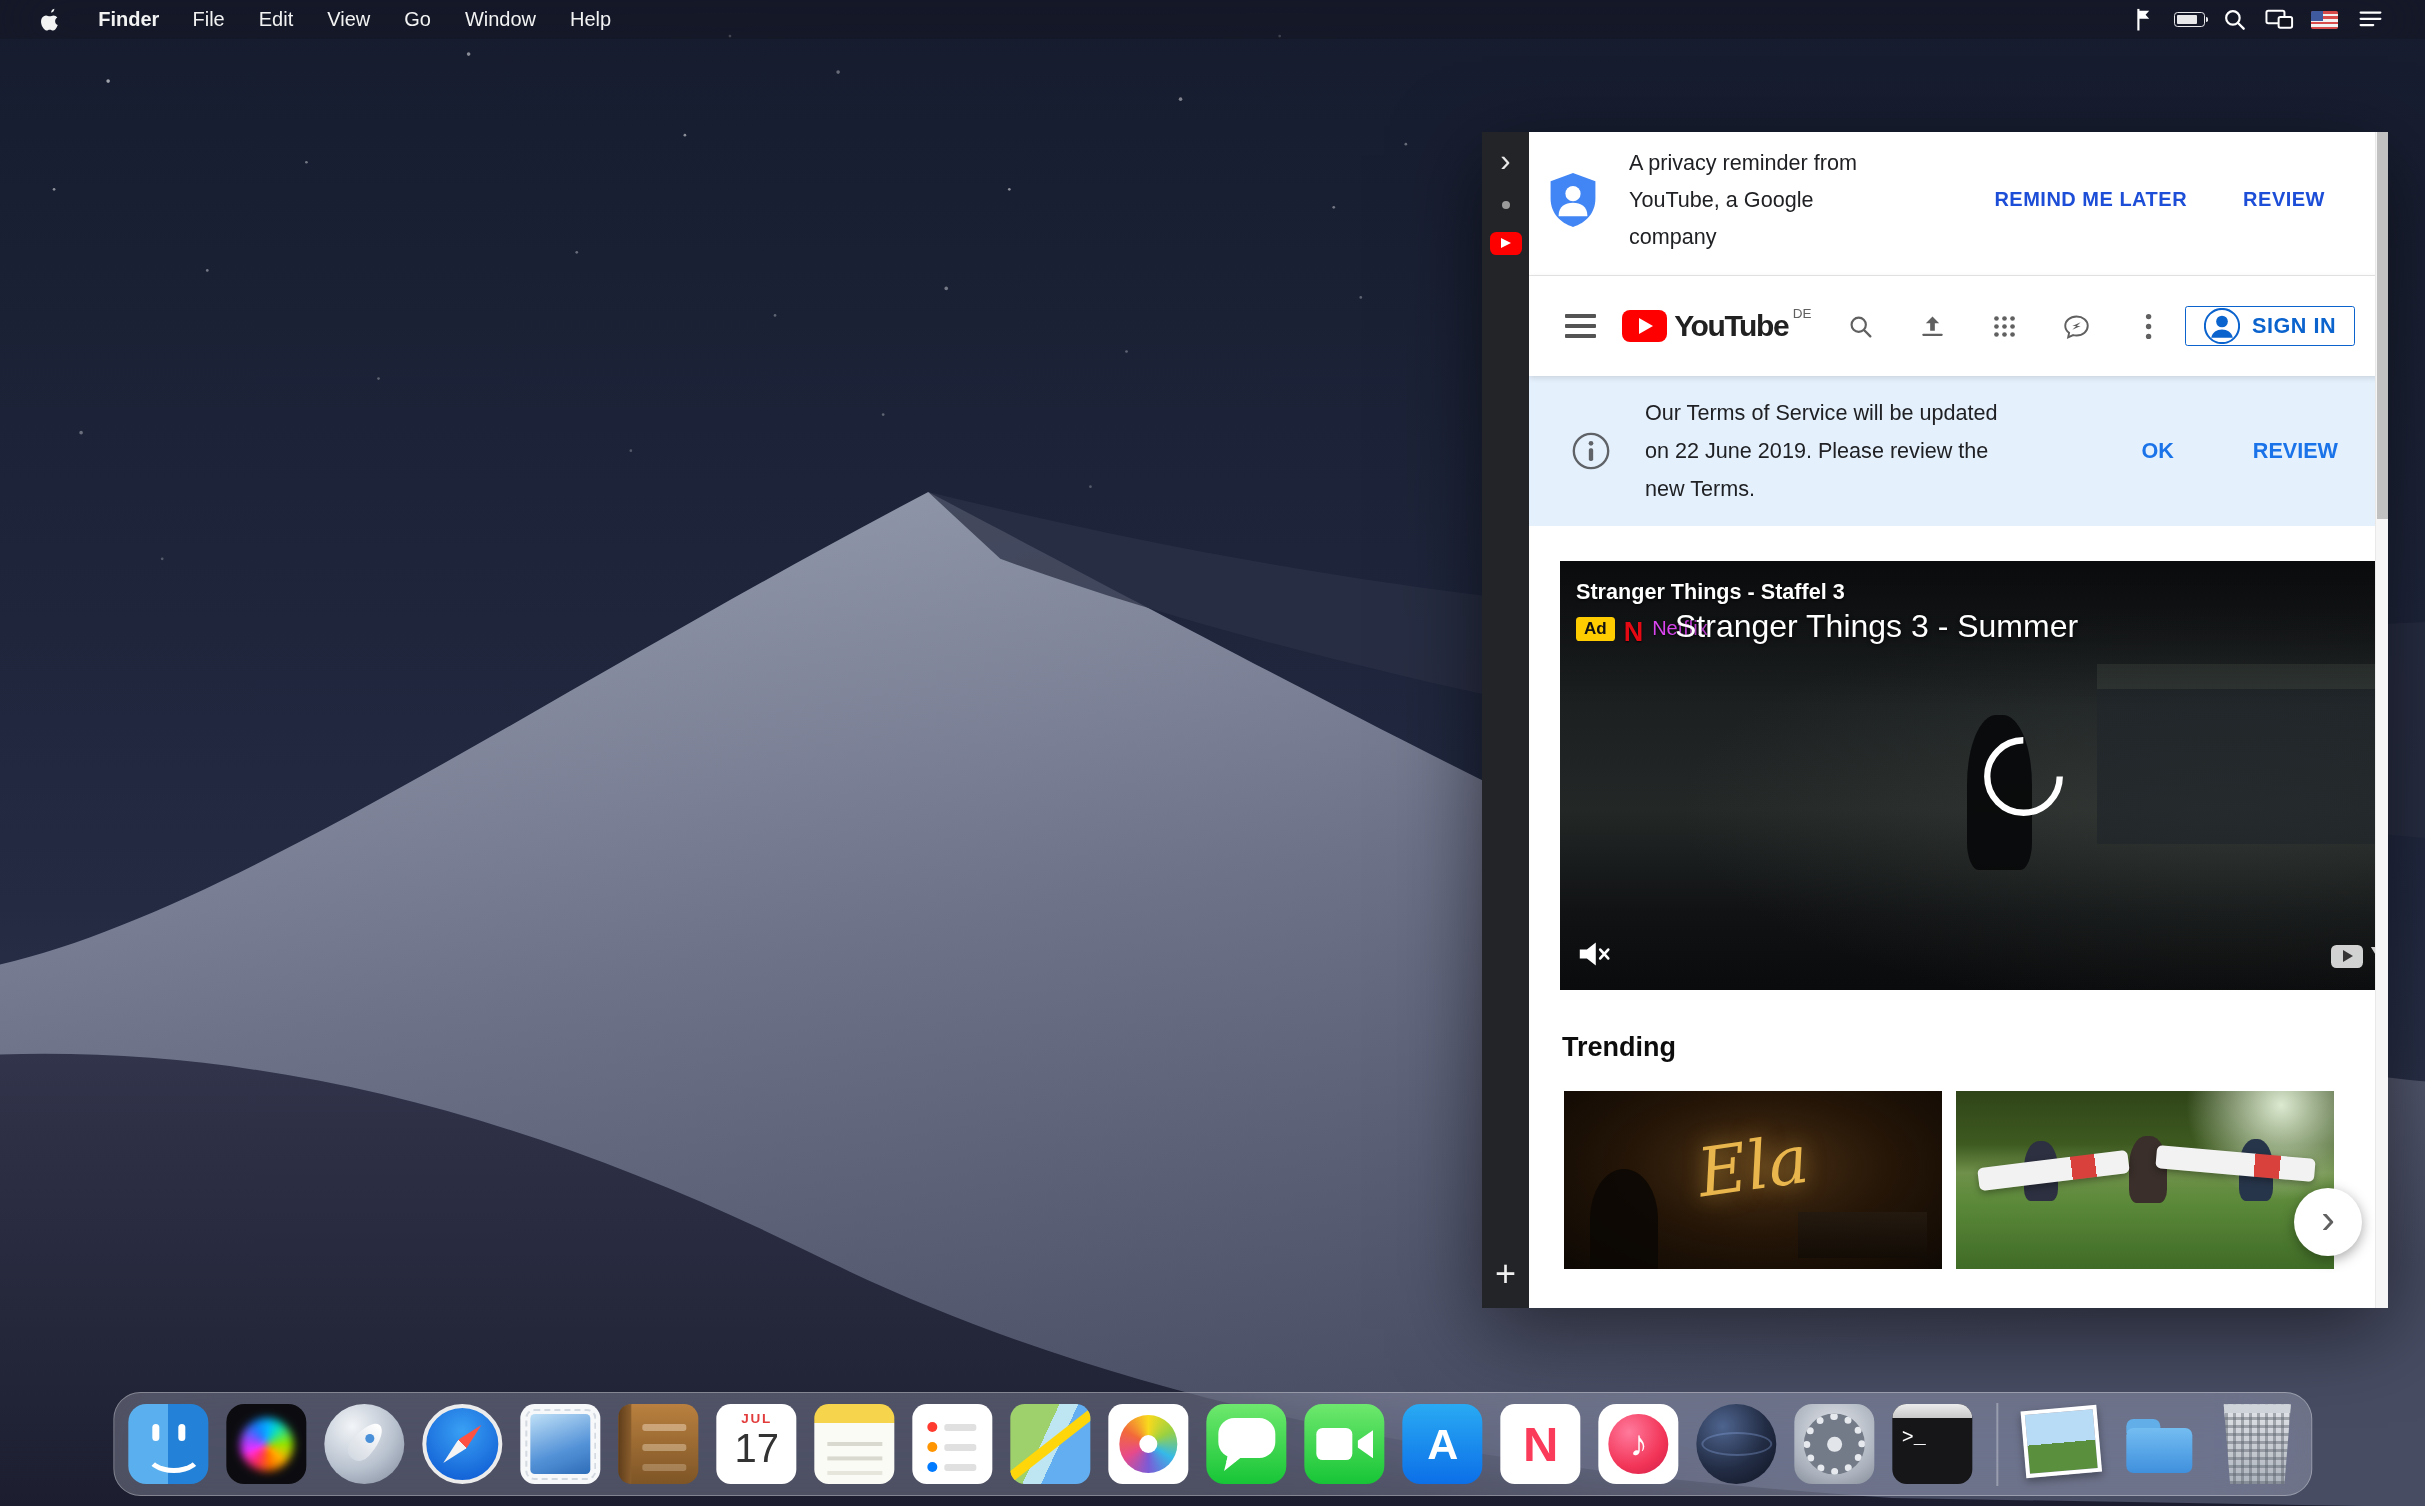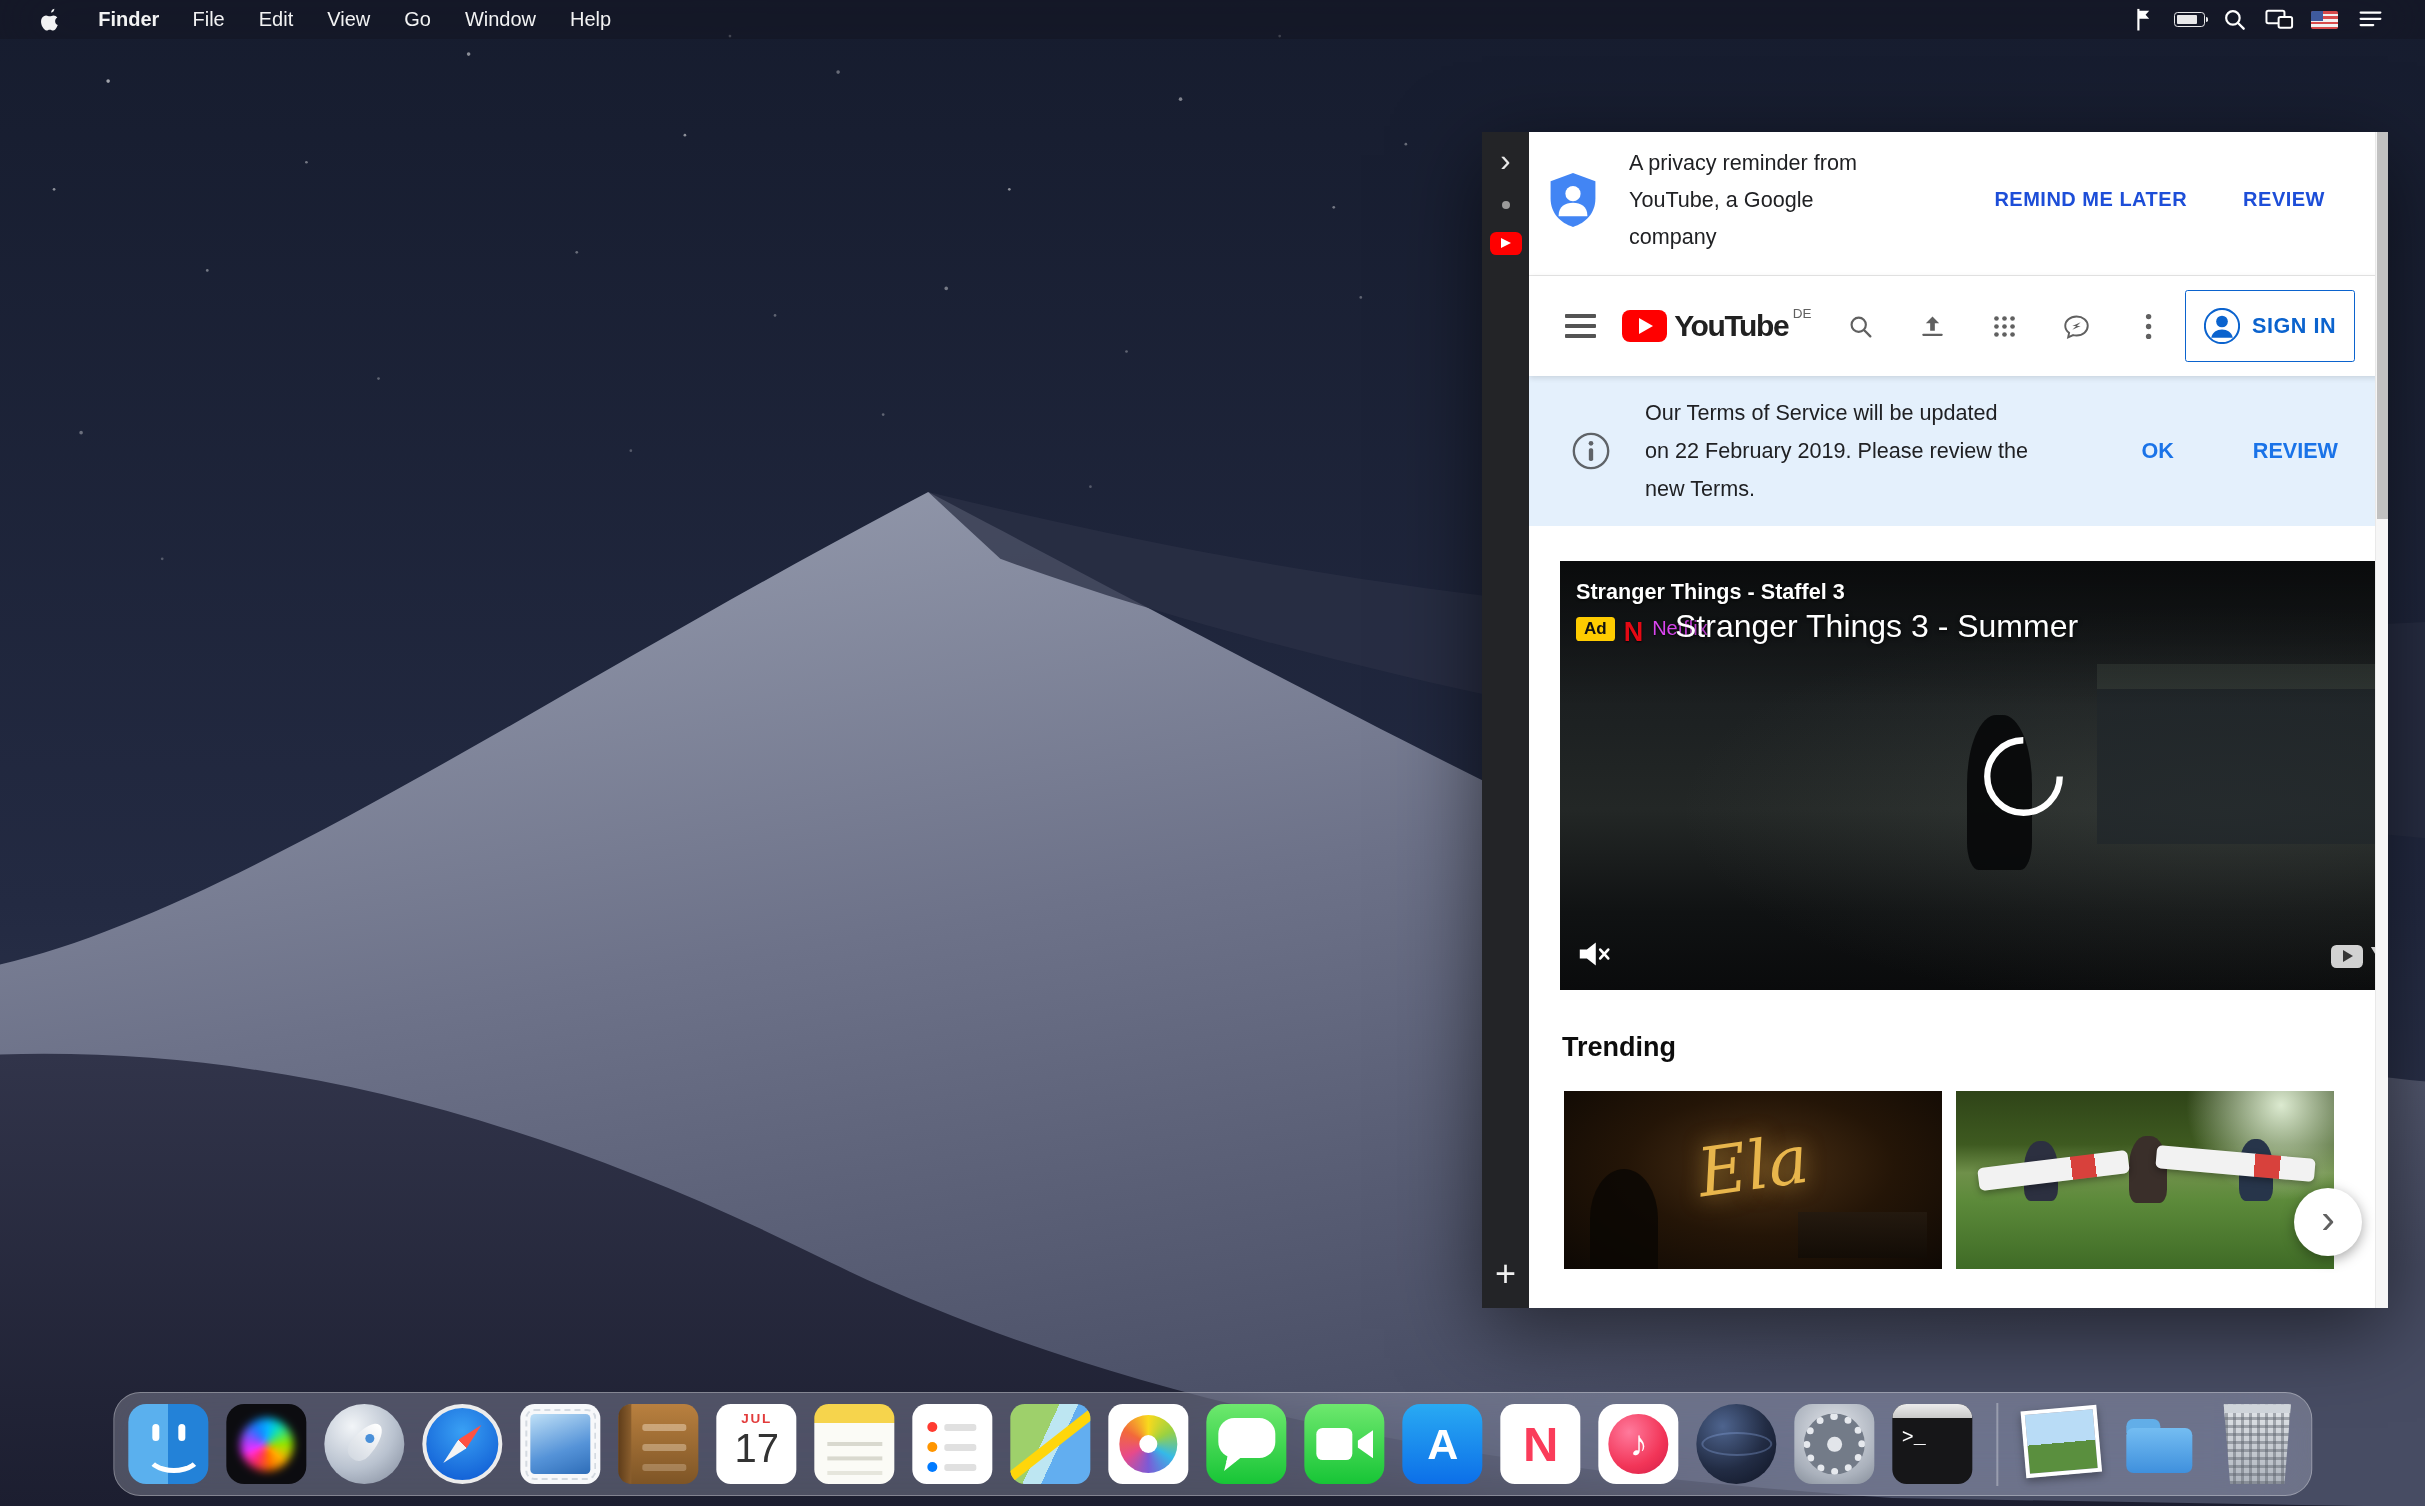--- a/index.html
+++ b/index.html
@@ -158,21 +158,21 @@
     background:#fff; box-shadow:0 1.8px 6.3px rgba(0,0,0,.14); }
   .hamburger { width:31px; height:23.4px; display:flex; flex-direction:column; justify-content:space-between; cursor:pointer; }
   .hamburger span { display:block; height:3.6px; background:#545454; border-radius:0.9px; }
   .yt-logo { display:flex; align-items:flex-start; margin-left:26px; cursor:pointer; }
   .yt-logo .play { width:45px; height:32px; border-radius:8px; background:#ff0000; position:relative; margin-top:1.8px; }
   .yt-logo .play::after { content:""; position:absolute; left:17px; top:8px; border-left:14.4px solid #fff; border-top:8px solid transparent; border-bottom:8px solid transparent; }
   .yt-logo .word { font-size:30px; font-weight:bold; letter-spacing:-1.4px; color:#212121; margin-left:7.2px; line-height:36px; }
   .yt-logo .region { font-size:13.5px; color:#606060; margin-left:4.5px; margin-top:-1.8px; }
   .yt-icons { display:flex; align-items:center; gap:47px; margin-left:auto; margin-right:23.4px; }
   .yt-ic { width:25px; height:25px; display:flex; align-items:center; justify-content:center; cursor:pointer; }
-  .signin-btn { display:flex; align-items:center; gap:12.6px; height:72px; padding:0 18px;
+  .signin-btn { display:flex; align-items:center; gap:12.6px; height:40px; padding:0 18px;
     border:0.9px solid #0b63ce; border-radius:2.7px; background:#fff; cursor:pointer; }
   .signin-btn .label { color:#0b63ce; font-size:21.6px; font-weight:bold; letter-spacing:0.5px; }
 
   
   .terms-notice { height:150px; background:#e4f0fc; display:flex; align-items:center; padding:0 50px 0 43px; }
   .tn-msg { white-space:pre-line; margin-left:35px; font-size:21.6px; line-height:38px; color:#202124; width:423px; }
   .tn-actions { margin-left:auto; display:flex; align-items:center; gap:79px; }
   .tn-link { color:#1a73e8; font-size:21.6px; font-weight:bold; cursor:pointer;text-align:right; }
 
   
@@ -415,21 +415,21 @@
       </button>
     </div>
 
     <div class="terms-notice">
       <svg width="38" height="38" viewBox="0 0 42 42">
         <circle cx="21" cy="21" r="19" fill="none" stroke="#5f6368" stroke-width="2.6"></circle>
         <circle cx="21" cy="12.5" r="2.6" fill="#5f6368"></circle>
         <rect x="18.6" y="18" width="4.8" height="14" rx="2" fill="#5f6368"></rect>
       </svg>
       <div class="tn-msg">Our Terms of Service will be updated
-on 22 February 2019. Please review the
+on 22 June 2019. Please review the
 new Terms.</div>
       <div class="tn-actions">
         <span class="tn-link">OK</span>
         <span class="tn-link">REVIEW</span>
       </div>
     </div>
 
     <div class="player">
       <div class="scene"></div>
       <div class="scene-house"></div>

